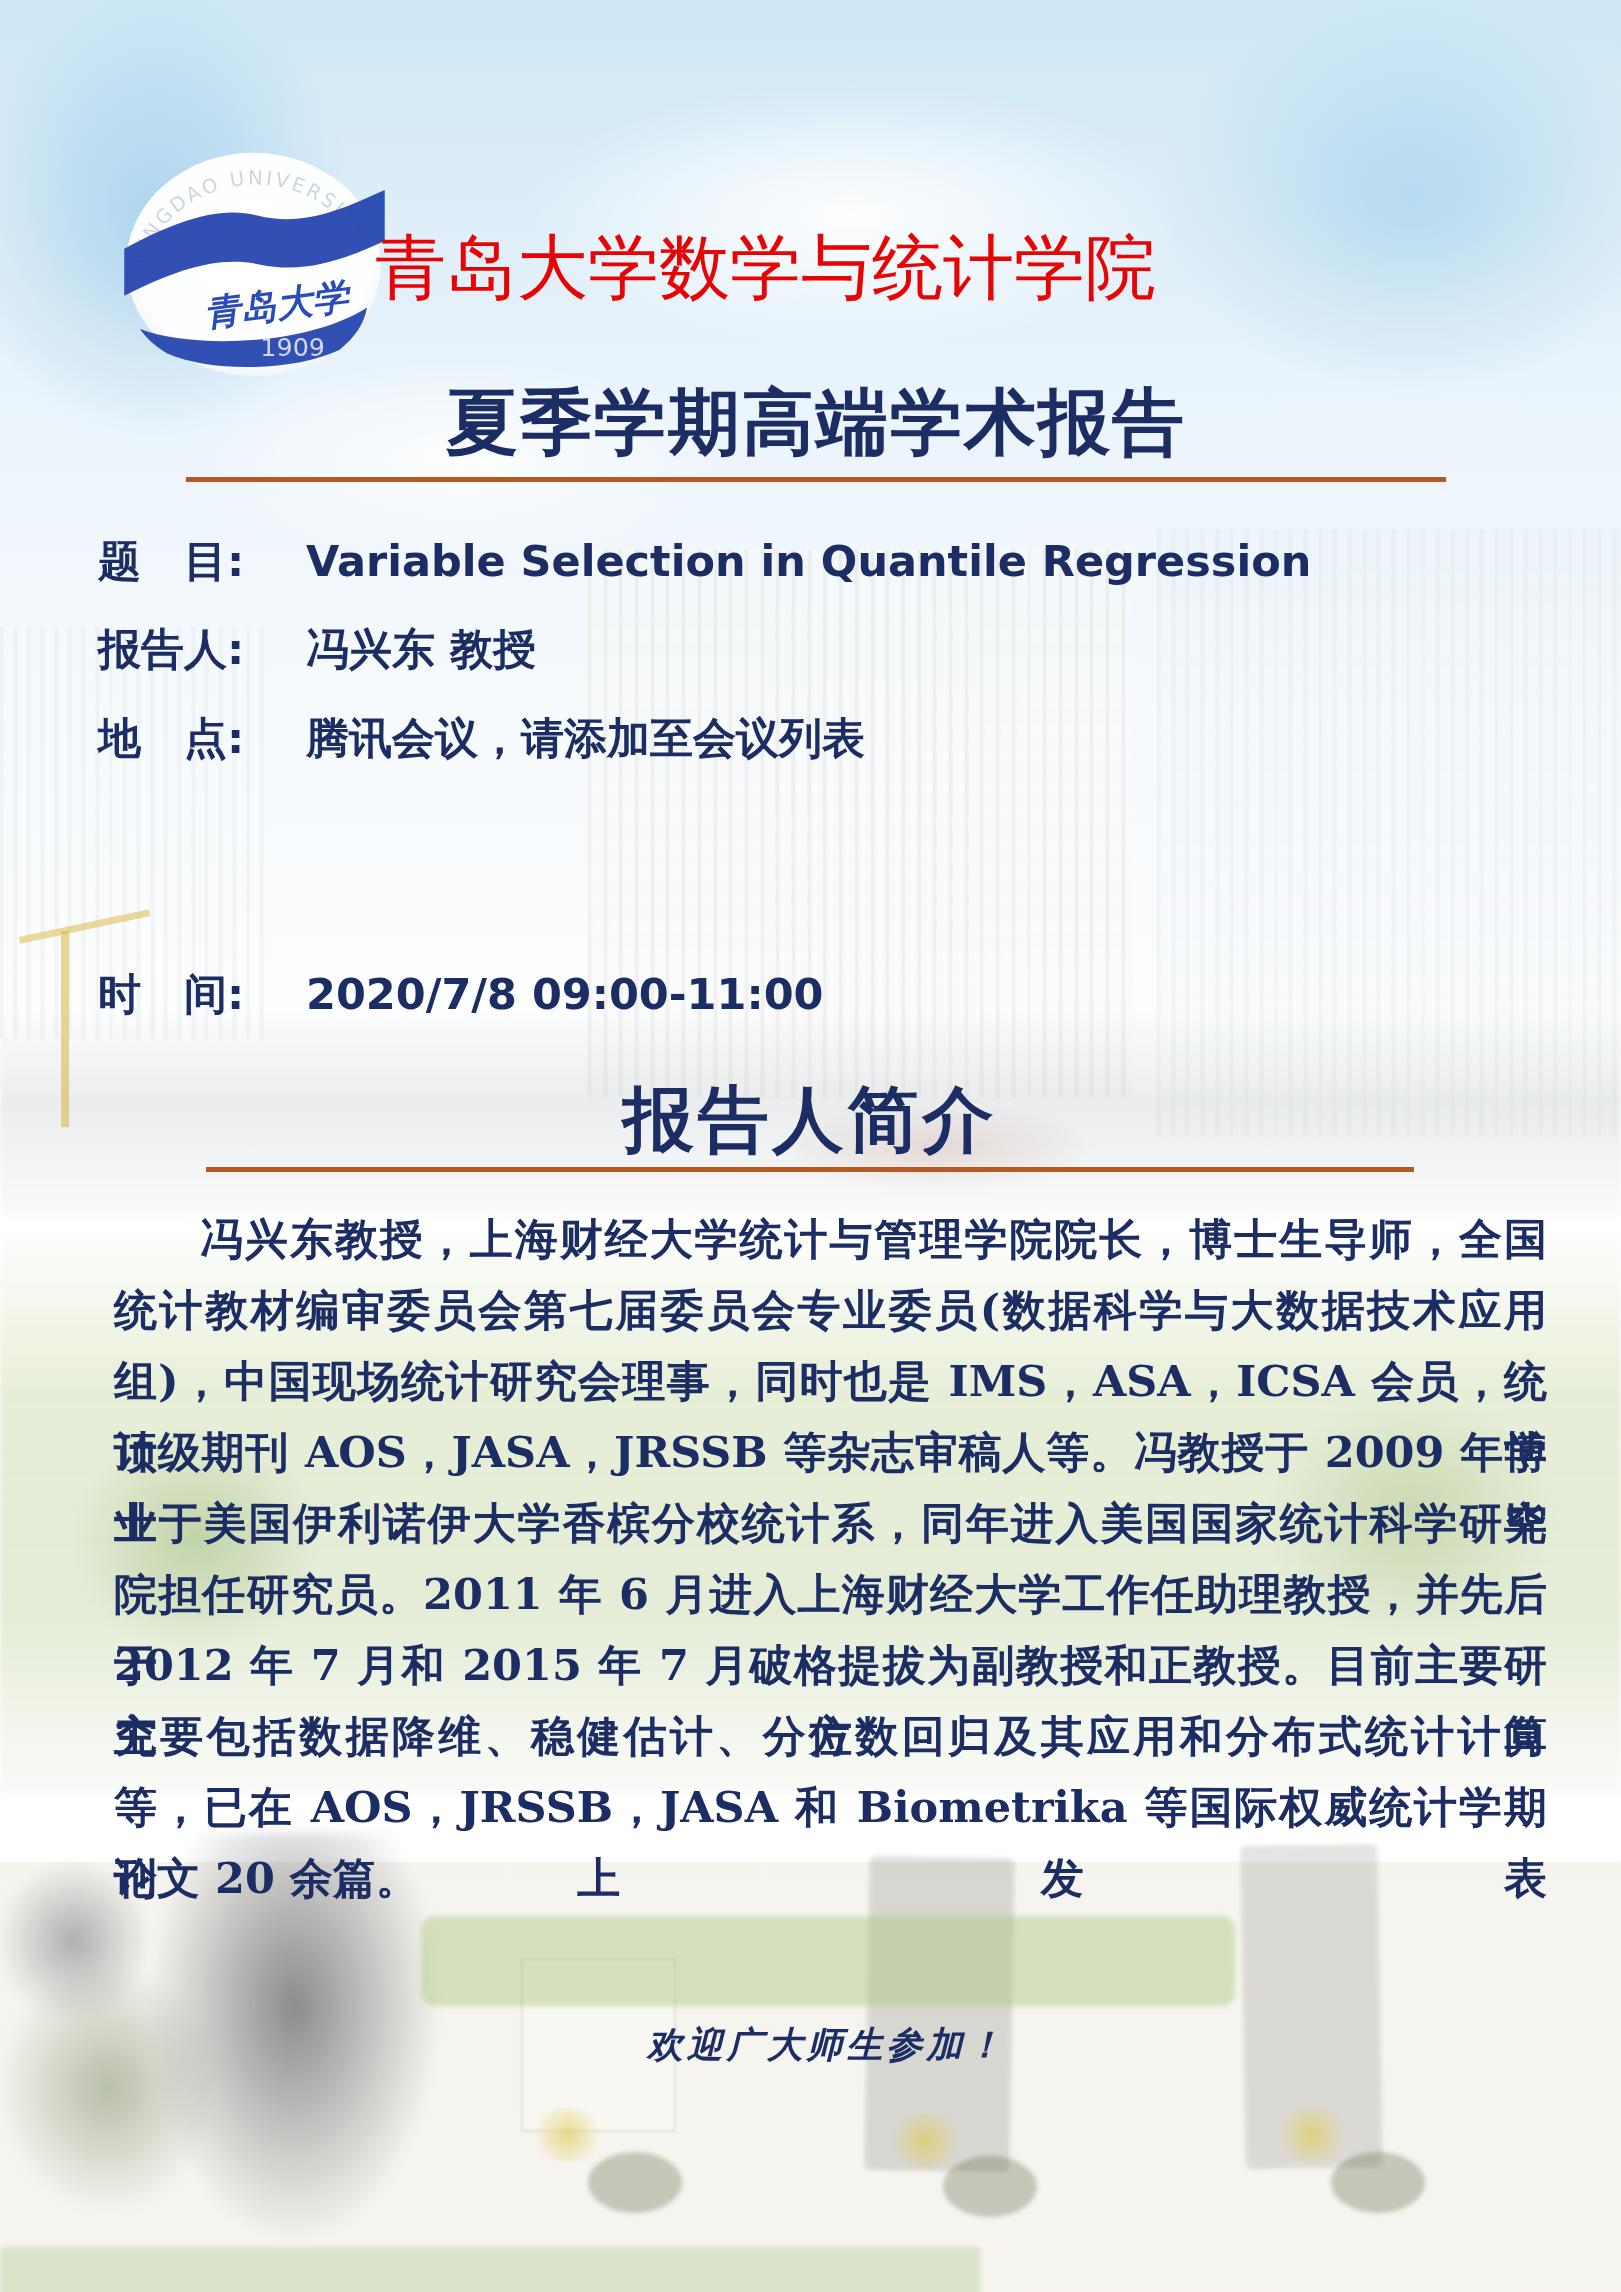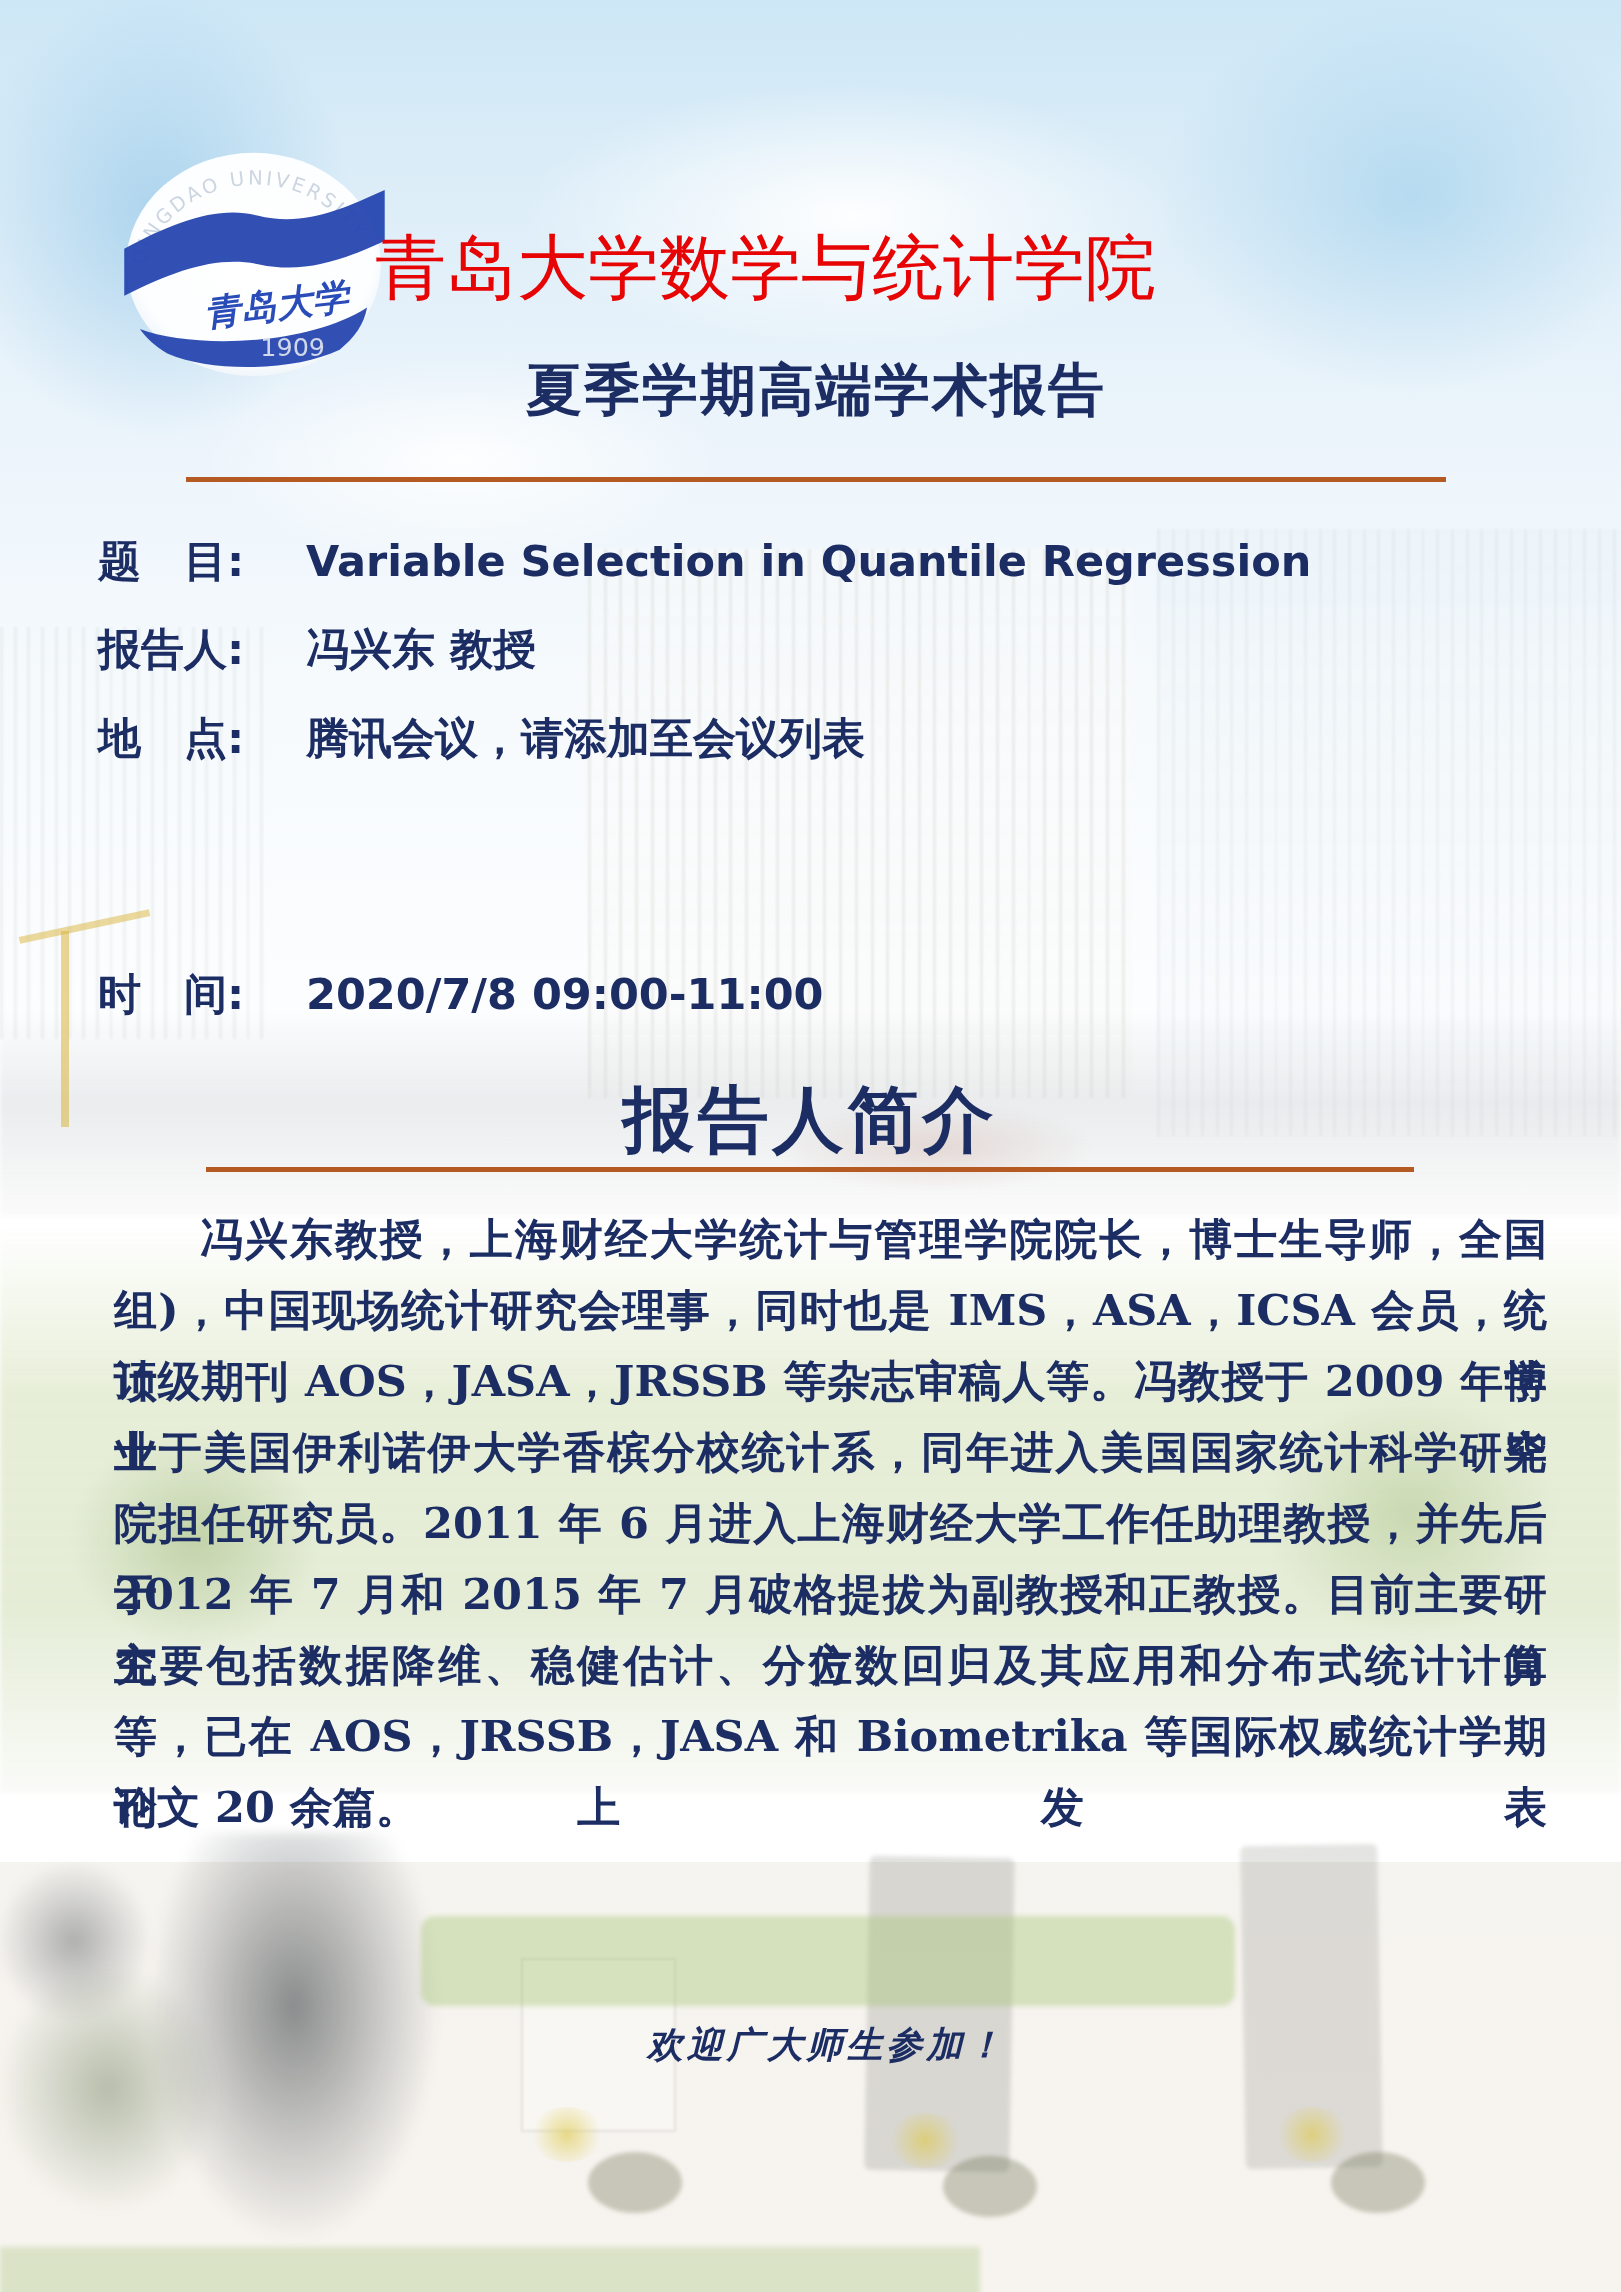--- a/index.html
+++ b/index.html
@@ -70,22 +70,22 @@
   .bush-1{left:588px;top:2152px;}
   .bush-2{left:943px;top:2156px;}
   .bush-3{left:1331px;top:2152px;}
 
   
   .logo{position:absolute;left:120px;top:145px;width:267px;height:235px;}
 
   
   .org-title{position:absolute;left:375px;top:229px;font-size:71px;line-height:1.1;
     font-weight:normal;color:#e60404;font-family:"DejaVu Serif",serif;white-space:nowrap;}
-  .main-title{position:absolute;left:186px;top:360px;width:1260px;text-align:center;
-    font-size:56px;line-height:1.05;font-weight:bold;color:#1c2d63;
+  .main-title{position:absolute;left:186px;top:384px;width:1260px;text-align:center;
+    font-size:72px;line-height:1.05;font-weight:bold;color:#1c2d63;
     font-family:"DejaVu Serif",serif;letter-spacing:2px;white-space:nowrap;}
   .rule{position:absolute;height:4.9px;background:#b45a22;}
   .rule1{left:186px;top:477px;width:1260px;}
   .rule2{left:206px;top:1167px;width:1208px;}
 
   .detail{position:absolute;color:#1c2d63;font-weight:bold;font-size:43px;line-height:1.15;white-space:nowrap;}
   .dlabel{display:inline-block;min-width:208px;}
   .latin{font-family:"DejaVu Sans",sans-serif;}
   .d-topic{left:98px;top:537px;}
   .d-speaker{left:98px;top:625px;}
@@ -180,20 +180,21 @@
   </div>
   <div class="detail d-time">
     <span class="dlabel">时　间:</span><span class="latin">2020/7/8 09:00-11:00</span>
   </div>
 
   <div class="section-title">报告人简介</div>
   <div class="rule rule2"></div>
 
   <div class="bio">
     <div class="bio-line first">冯兴东教授，上海财经大学统计与管理学院院长，博士生导师，全国</div>
+    <div class="bio-line">统计教材编审委员会第七届委员会专业委员(数据科学与大数据技术应用</div>
     <div class="bio-line">组)，中国现场统计研究会理事，同时也是 IMS，ASA，ICSA 会员，统计学</div>
     <div class="bio-line">顶级期刊 AOS，JASA，JRSSB 等杂志审稿人等。冯教授于 2009 年博士毕</div>
     <div class="bio-line">业于美国伊利诺伊大学香槟分校统计系，同年进入美国国家统计科学研究</div>
     <div class="bio-line">院担任研究员。2011 年 6 月进入上海财经大学工作任助理教授，并先后于</div>
     <div class="bio-line">2012 年 7 月和 2015 年 7 月破格提拔为副教授和正教授。目前主要研究方向</div>
     <div class="bio-line">主要包括数据降维、稳健估计、分位数回归及其应用和分布式统计计算</div>
     <div class="bio-line">等，已在 AOS，JRSSB，JASA 和 Biometrika 等国际权威统计学期刊上发表</div>
     <div class="bio-line last">论文 20 余篇。</div>
   </div>
 

